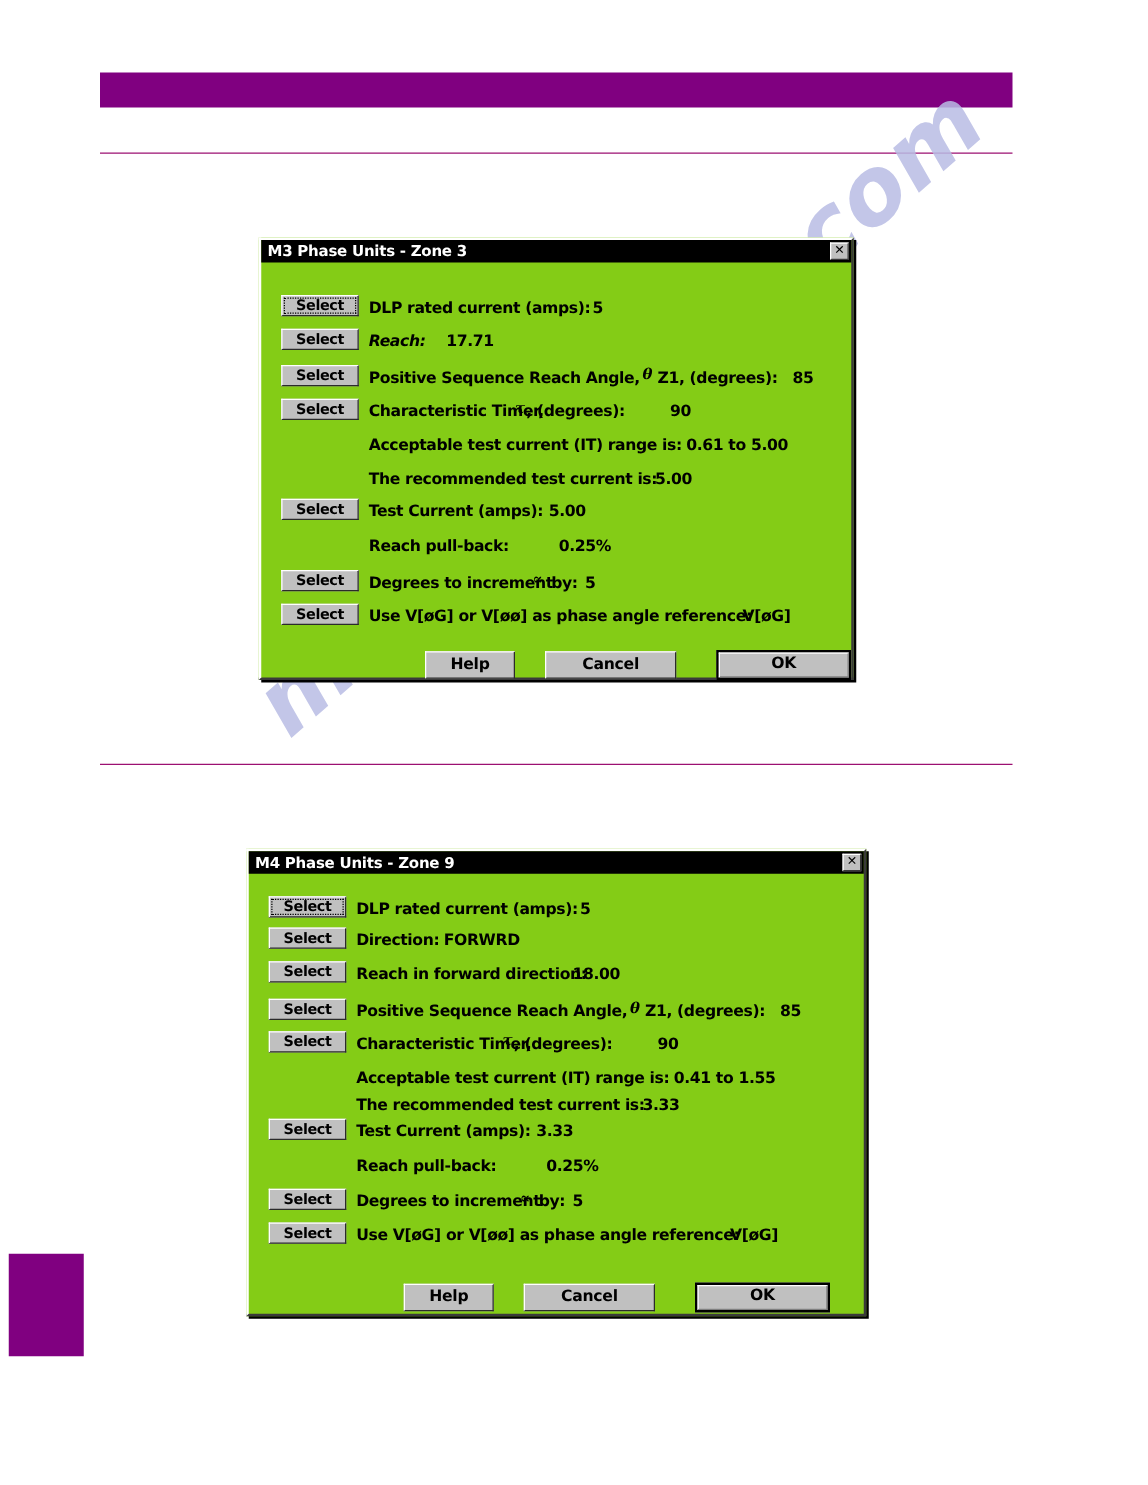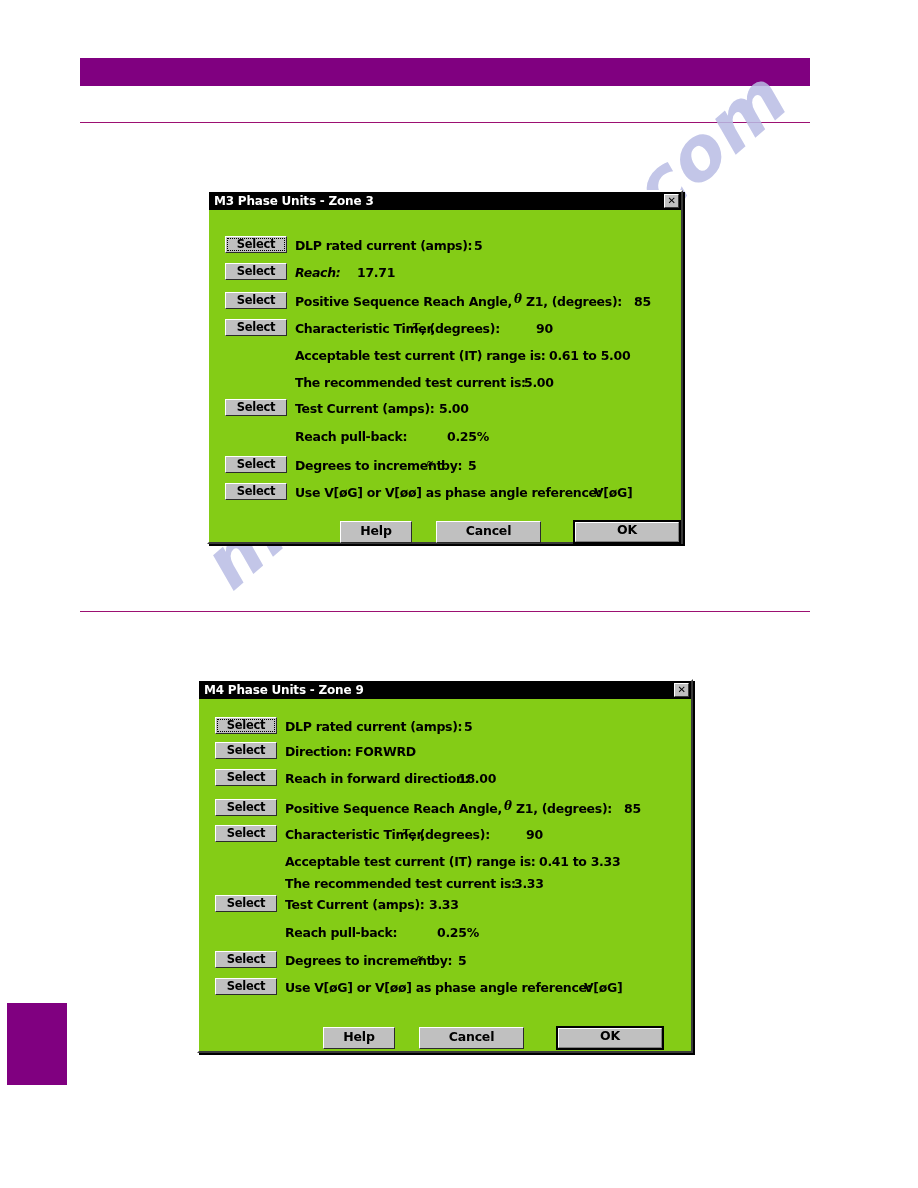--- a/index.html
+++ b/index.html
@@ -298,21 +298,21 @@
     <div class="label" style="left:317px; top:102px;">Z1, (degrees):</div>
     <div class="value" style="left:425px; top:102px;">85</div>
 
     <div class="sel-btn" style="left:16px; top:126px;">Select</div>
     <div class="label" style="left:86px; top:128px;">Characteristic Timer,</div>
     <div class="label sym" style="left:203px; top:126px;">τ</div>
     <div class="label" style="left:212px; top:128px;">, (degrees):</div>
     <div class="value" style="left:327px; top:128px;">90</div>
 
     <div class="label" style="left:86px; top:155px;">Acceptable test current (IT) range is:</div>
-    <div class="value" style="left:340px; top:155px;">0.41 to 3.33</div>
+    <div class="value" style="left:340px; top:155px;">0.41 to 1.55</div>
 
     <div class="label" style="left:86px; top:177px;">The recommended test current is:</div>
     <div class="value" style="left:315px; top:177px;">3.33</div>
 
     <div class="sel-btn" style="left:16px; top:196px;">Select</div>
     <div class="label" style="left:86px; top:198px;">Test Current (amps):</div>
     <div class="value" style="left:230px; top:198px;">3.33</div>
 
     <div class="label" style="left:86px; top:226px;">Reach pull-back:</div>
     <div class="value" style="left:238px; top:226px;">0.25%</div>

